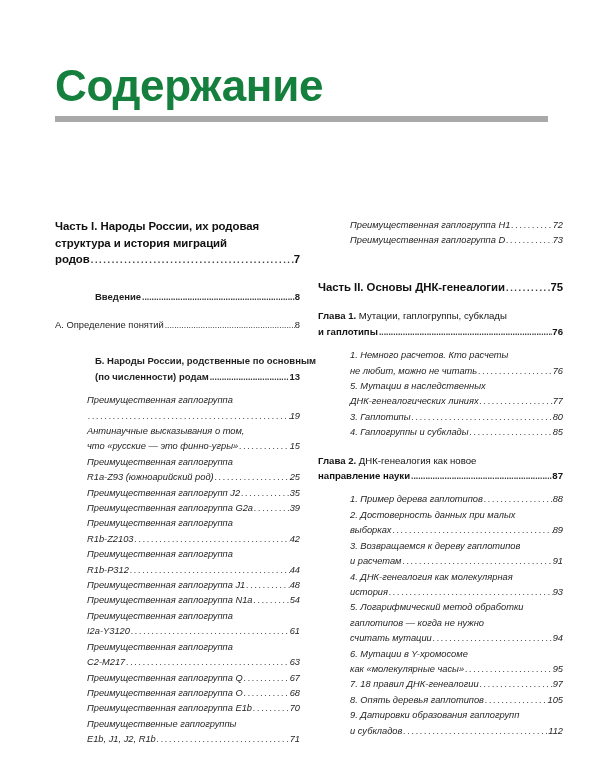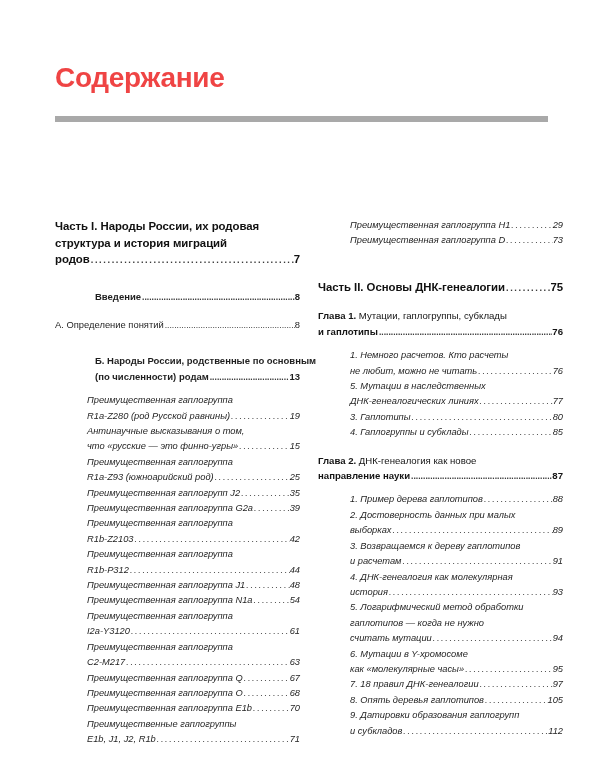--- a/index.html
+++ b/index.html
@@ -21,24 +21,24 @@
     height: 776px;
     position: relative;
     box-sizing: border-box;
   }
 
   
   .page-title {
     position: absolute;
     left: 55px;
     top: 64px;
-    font-size: 28px;
+    font-size: 44px;
     font-weight: bold;
     letter-spacing: -0.3px;
-    color: #ef4444;
+    color: #15803d;
     line-height: 1;
   }
   .title-rule {
     position: absolute;
     left: 55px;
     top: 116px;
     width: 493px;
     height: 6px;
     background: #a9a9a9;
   }
@@ -195,21 +195,20 @@
             <span class="pg">13</span>
           </div>
         </div>
         <div class="gap-sm"></div>
         <div class="entry sub">
           <div class="ln nodots">
             <span class="txt">Преимущественная гаплогруппа</span>
             <span class="pg"></span>
           </div>
           <div class="ln">
-            <span class="txt">R1a-Z280 (род Русской равнины) </span>
             <span class="dots">........................................................................................................................</span>
             <span class="pg">19</span>
           </div>
         </div>
         <div class="entry sub">
           <div class="ln nodots">
             <span class="txt">Антинаучные высказывания о том,</span>
             <span class="pg"></span>
           </div>
           <div class="ln">
@@ -332,21 +331,21 @@
             <span class="dots">........................................................................................................................</span>
             <span class="pg">71</span>
           </div>
         </div>
       </div>
     <div class="col col-right" id="col-right">
         <div class="entry sub">
           <div class="ln">
             <span class="txt">Преимущественная гаплогруппа H1</span>
             <span class="dots">........................................................................................................................</span>
-            <span class="pg">29</span>
+            <span class="pg">72</span>
           </div>
         </div>
         <div class="entry sub">
           <div class="ln">
             <span class="txt">Преимущественная гаплогруппа D </span>
             <span class="dots">........................................................................................................................</span>
             <span class="pg">73</span>
           </div>
         </div>
         <div class="gap-xl"></div>

